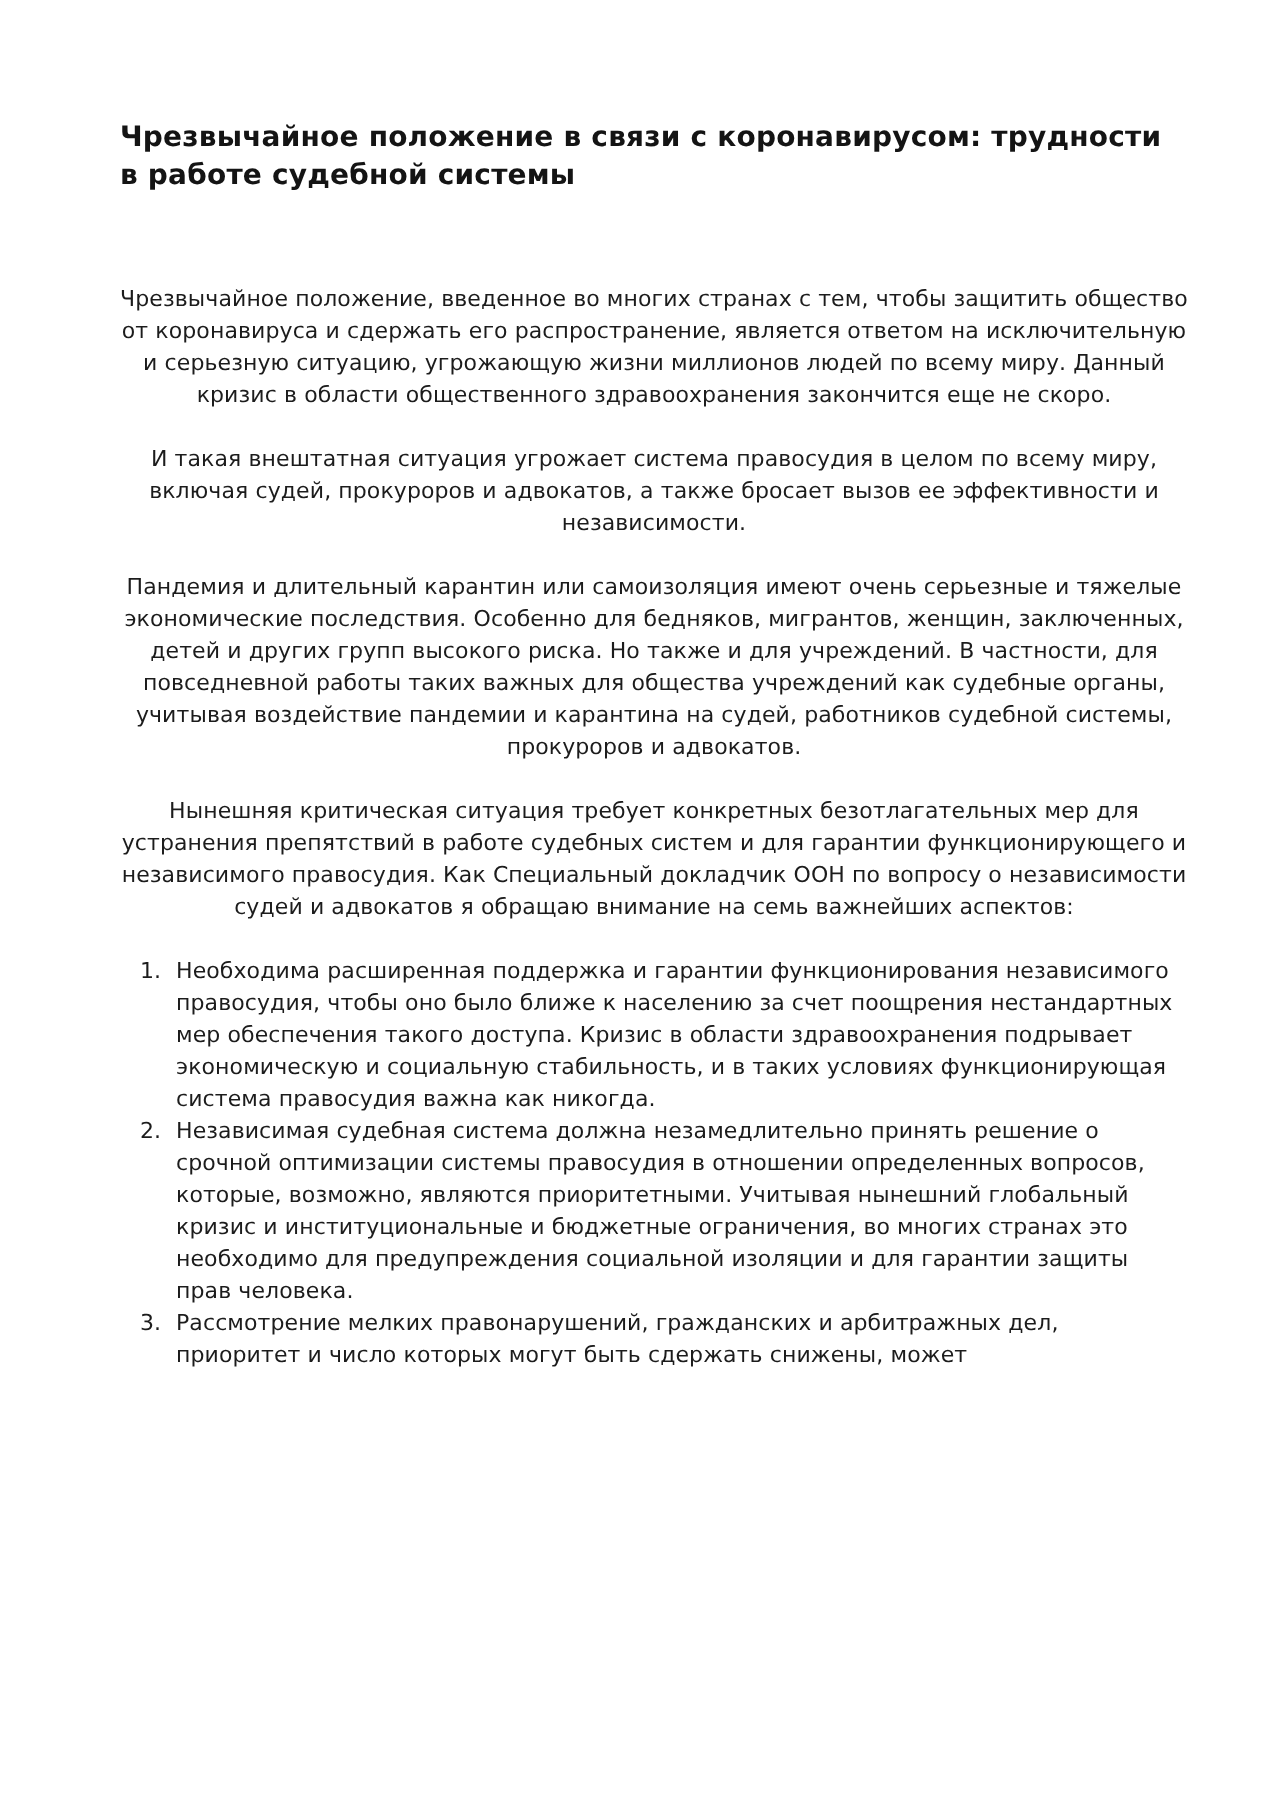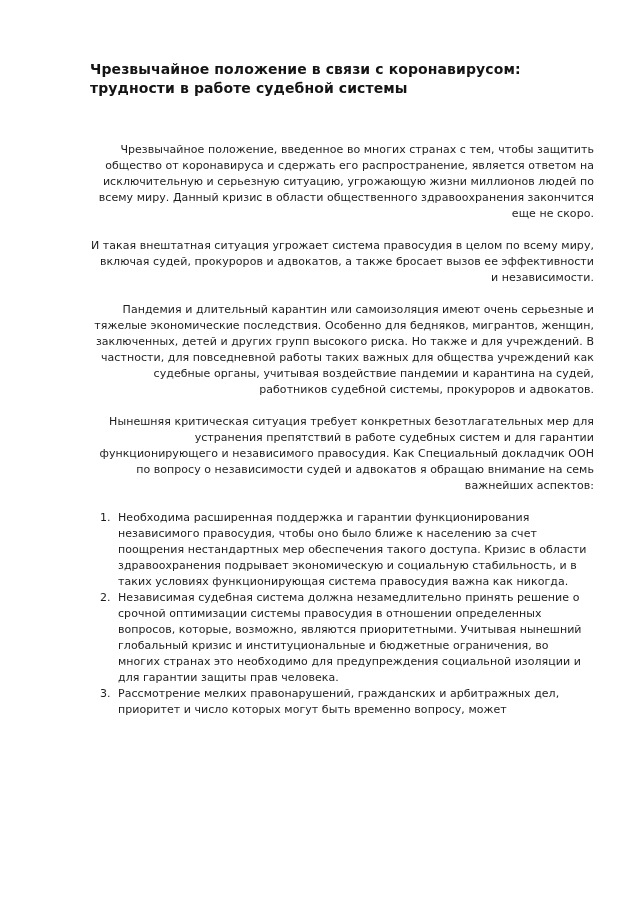--- a/index.html
+++ b/index.html
@@ -11,37 +11,37 @@
     width: 640px;
     height: 905px;
     overflow: hidden;
     font-family: "DejaVu Sans", "Liberation Sans", sans-serif;
     color: #1c1c1c;
   }
   .page {
     box-sizing: border-box;
     width: 640px;
     height: 905px;
-    padding: 60px 46px 0 90px;
+    padding: 60px 46px 0 60px;
     background: #ffffff;
   }
   .doc-title {
     margin: 0 0 44px 0;
     font-size: 14px;
     font-weight: bold;
     line-height: 19px;
     color: #141414;
     letter-spacing: 0.1px;
   }
   .para {
     margin: 0 0 16px 0;
     font-size: 11px;
     line-height: 16px;
     letter-spacing: 0.05px;
-    text-align: right;
+    text-align: center;
   }
   .doc-list {
     margin: 0;
     padding: 0 0 0 10px;
     list-style: none;
   }
   .list-item {
     display: flex;
     align-items: flex-start;
     font-size: 11px;
@@ -76,17 +76,17 @@
     <li class="list-item">
       <span class="list-marker">1.</span>
       <span class="list-text">Необходима расширенная поддержка и гарантии функционирования независимого правосудия, чтобы оно было ближе к населению за счет поощрения нестандартных мер обеспечения такого доступа. Кризис в области здравоохранения подрывает экономическую и социальную стабильность, и в таких условиях функционирующая система правосудия важна как никогда.</span>
     </li>
     <li class="list-item">
       <span class="list-marker">2.</span>
       <span class="list-text">Независимая судебная система должна незамедлительно принять решение о срочной оптимизации системы правосудия в отношении определенных вопросов, которые, возможно, являются приоритетными. Учитывая нынешний глобальный кризис и институциональные и бюджетные ограничения, во многих странах это необходимо для предупреждения социальной изоляции и для гарантии защиты прав человека.</span>
     </li>
     <li class="list-item">
       <span class="list-marker">3.</span>
-      <span class="list-text">Рассмотрение мелких правонарушений, гражданских и арбитражных дел, приоритет и число которых могут быть временно вопросу, может</span>
+      <span class="list-text">Рассмотрение мелких правонарушений, гражданских и арбитражных дел, приоритет и число которых могут быть сдержать снижены, может</span>
     </li>
   </ol>
 
 </div>
 
 </body></html>

